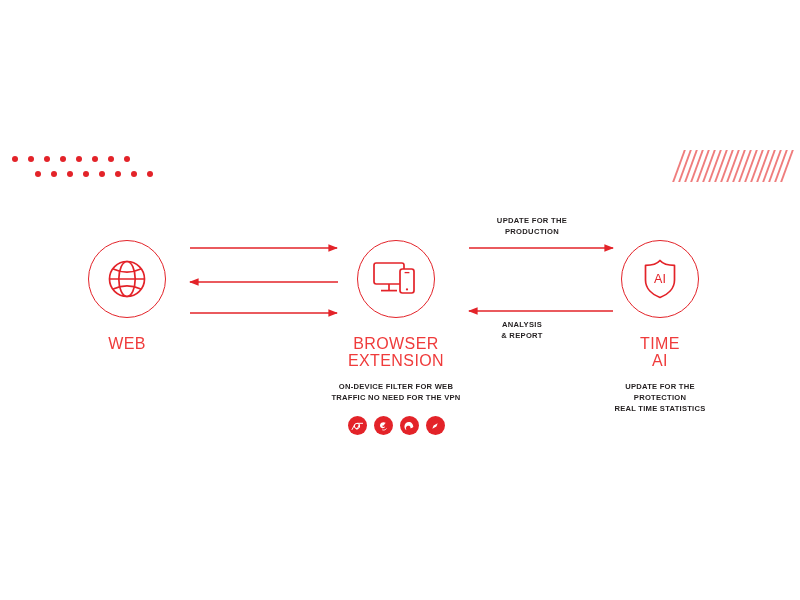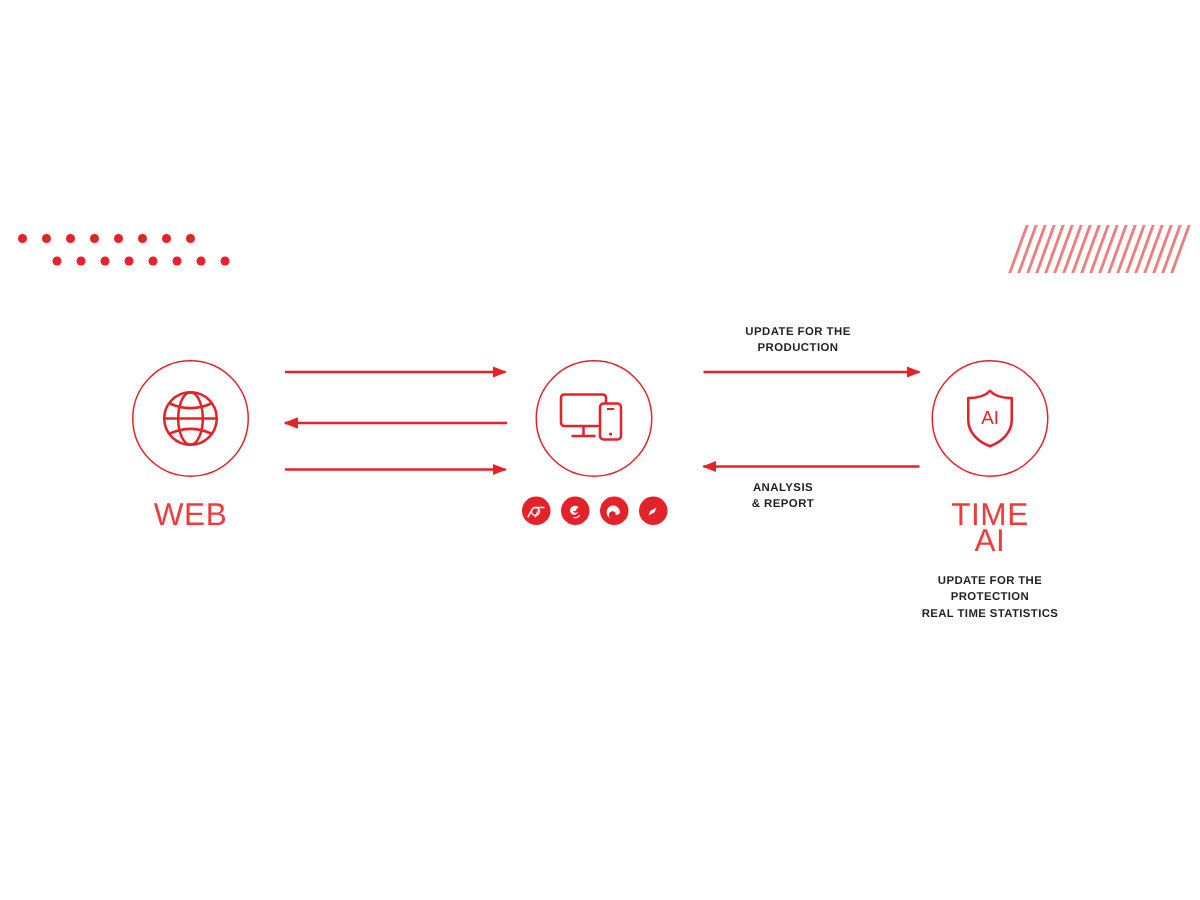--- a/index.html
+++ b/index.html
@@ -67,21 +67,21 @@
     border: 1.6px solid #e32329;
     border-radius: 50%;
     display: flex;
     align-items: center;
     justify-content: center;
     box-sizing: border-box;
   }
   .node-title {
     margin-top: 17px;
     color: #ef3b3b;
-    font-size: 21px;
+    font-size: 16px;
     line-height: 17px;
     letter-spacing: 0.4px;
     font-weight: 400;
     white-space: pre-line;
   }
   .node-sub {
     margin-top: 12px;
     color: #231f20;
     font-size: 7.6px;
     font-weight: bold;
@@ -214,20 +214,24 @@
   <div class="node-circle">
     <svg width="50" height="42" viewBox="0 0 50 42">
       <rect x="3" y="5" width="30" height="21" rx="2.2" fill="none" stroke="#e32329" stroke-width="1.7"></rect>
       <line x1="18" y1="26" x2="18" y2="32" stroke="#e32329" stroke-width="1.7"></line>
       <line x1="10" y1="32.6" x2="26" y2="32.6" stroke="#e32329" stroke-width="1.7"></line>
       <rect x="29" y="11" width="14" height="24" rx="2.4" fill="#ffffff" stroke="#e32329" stroke-width="1.7"></rect>
       <line x1="33.6" y1="14.6" x2="38.4" y2="14.6" stroke="#e32329" stroke-width="1.3"></line>
       <circle cx="36" cy="31.4" r="1.1" fill="#e32329"></circle>
     </svg>
   </div>
+  <div class="node-title">BROWSER
+EXTENSION</div>
+  <div class="node-sub">ON-DEVICE FILTER FOR WEB
+TRAFFIC NO NEED FOR THE VPN</div>
 
   <div class="browser-badges">
     <div class="badge">
       <svg width="14" height="14" viewBox="0 0 24 24">
         <circle cx="12" cy="12" r="11" fill="#e32329"></circle>
         <circle cx="12" cy="12" r="4.6" fill="none" stroke="#ffffff" stroke-width="1.7"></circle>
         <path d="M 12 7.4 L 22.3 7.4" stroke="#ffffff" stroke-width="1.7" fill="none"></path>
         <path d="M 8 9.7 L 3.2 18.6" stroke="#ffffff" stroke-width="1.7" fill="none"></path>
         <path d="M 16 9.7 L 11.6 18.6" stroke="#ffffff" stroke-width="1.7" fill="none"></path>
       </svg>

